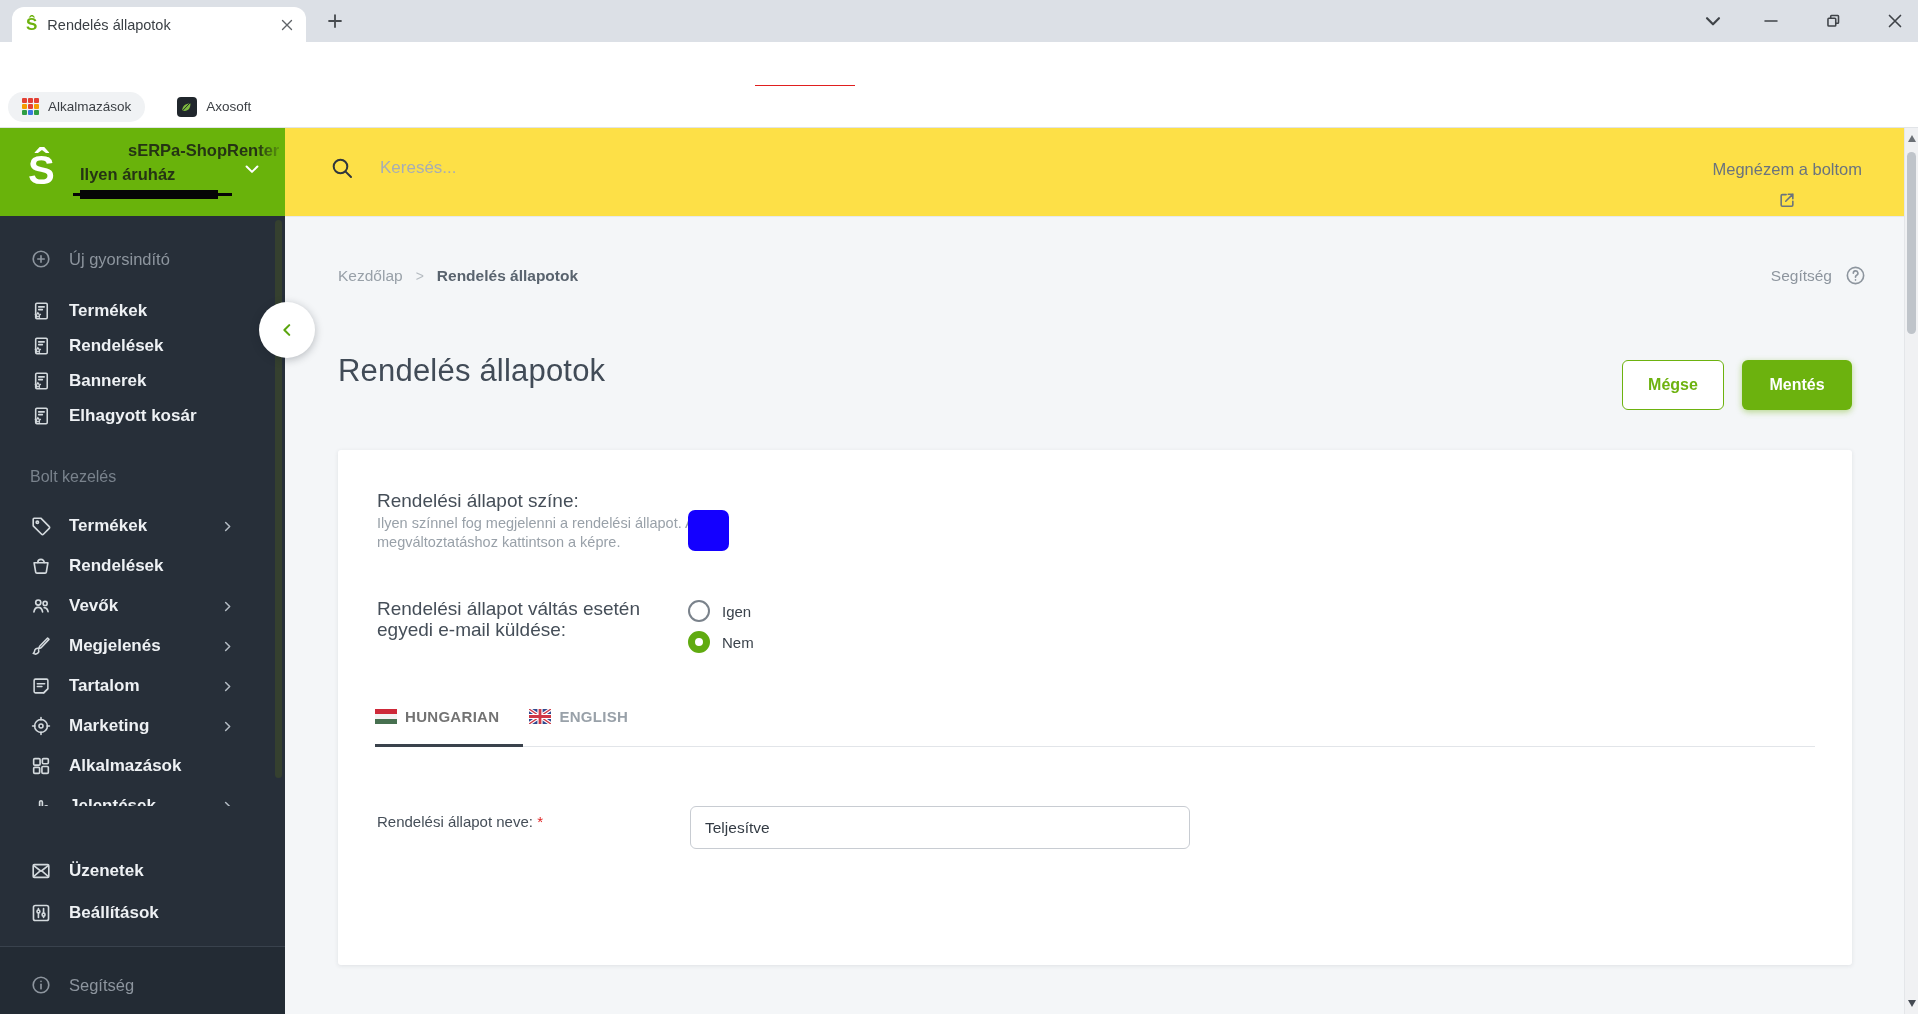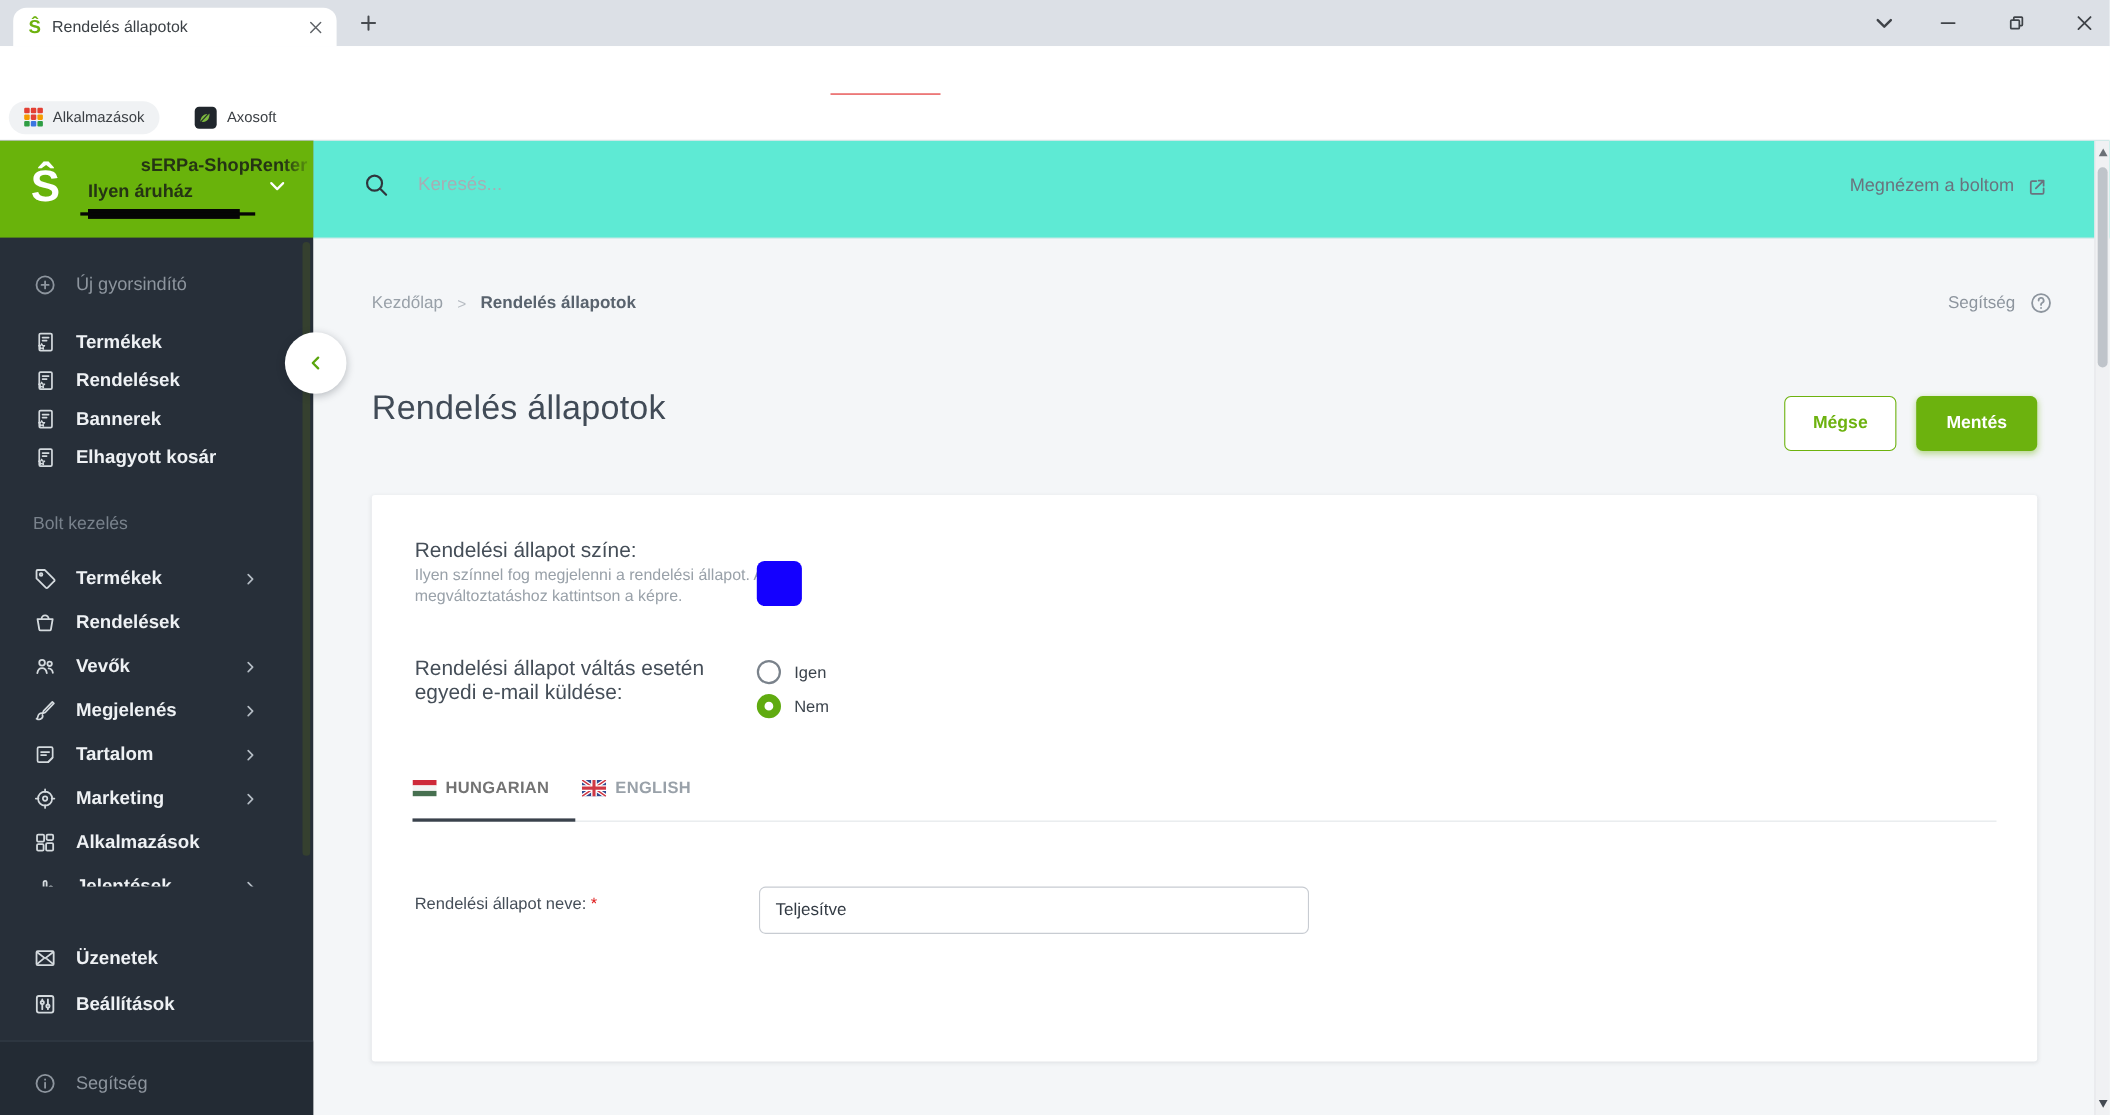--- a/index.html
+++ b/index.html
@@ -54,26 +54,26 @@
   .muted-row { color:#8d959e; font-weight:normal; font-size:16.5px; }
   .muted-row .ic { color:#8d959e; }
   .sec-label { position:absolute; left:30px; top:340px; font-size:16px; color:#79828c; }
   .menu-clip { position:absolute; left:0; top:378px; width:285px; height:300px; overflow:hidden; }
   .menu-clip .srow { position:relative; }
   .side-divider { position:absolute; left:0; top:818px; width:285px; border-top:1px solid #39424d; }
   .side-bottom { position:absolute; left:0; top:819px; width:285px; height:67px; background:#232b34; }
   .sb-thumb { position:absolute; right:3px; top:92px; width:7px; height:558px; background:#35402f; border-radius:4px; }
 
   
-  .apptop { position:absolute; left:285px; top:128px; width:1633px; height:89px; background:#5eead4; border-bottom:1px solid #e7e9ec; }
+  .apptop { position:absolute; left:285px; top:128px; width:1633px; height:89px; background:#fde047; border-bottom:1px solid #e7e9ec; }
   .search-wrap { position:absolute; left:45px; top:28px; display:flex; align-items:center; gap:26px; }
   .search-wrap svg { width:24px; height:24px; color:#2f363d; }
   .search-input { border:none; outline:none; font-size:17px; color:#3c434c; width:420px; font-family:"Liberation Sans",sans-serif; background:transparent; }
   .search-input::placeholder { color:#a7adb4; }
-  .viewstore { position:absolute; right:56px; top:32px; display:flex; align-items:flex-start; gap:11px; font-size:16.5px; color:#6a737e; }
+  .viewstore { position:absolute; right:56px; top:32px; display:flex; align-items:center; gap:11px; font-size:16.5px; color:#6a737e;flex-direction:column; }
   .viewstore svg { width:20px; height:20px; color:#6a737e; }
 
   
   .content { position:absolute; left:285px; top:217px; width:1633px; height:797px; background:#f4f6f8; }
   .breadcrumb { position:absolute; left:53px; top:50px; display:flex; align-items:center; gap:13px; font-size:15.5px; }
   .bc-home { color:#98a0a8; }
   .bc-sep { color:#b6bcc2; font-size:14px; }
   .bc-cur { color:#59636e; font-weight:bold; }
   .help-link { position:absolute; right:51px; top:47px; display:flex; align-items:center; gap:12px; font-size:15.5px; color:#8d959e; }
   .help-link svg { width:23px; height:23px; color:#8d959e; }

